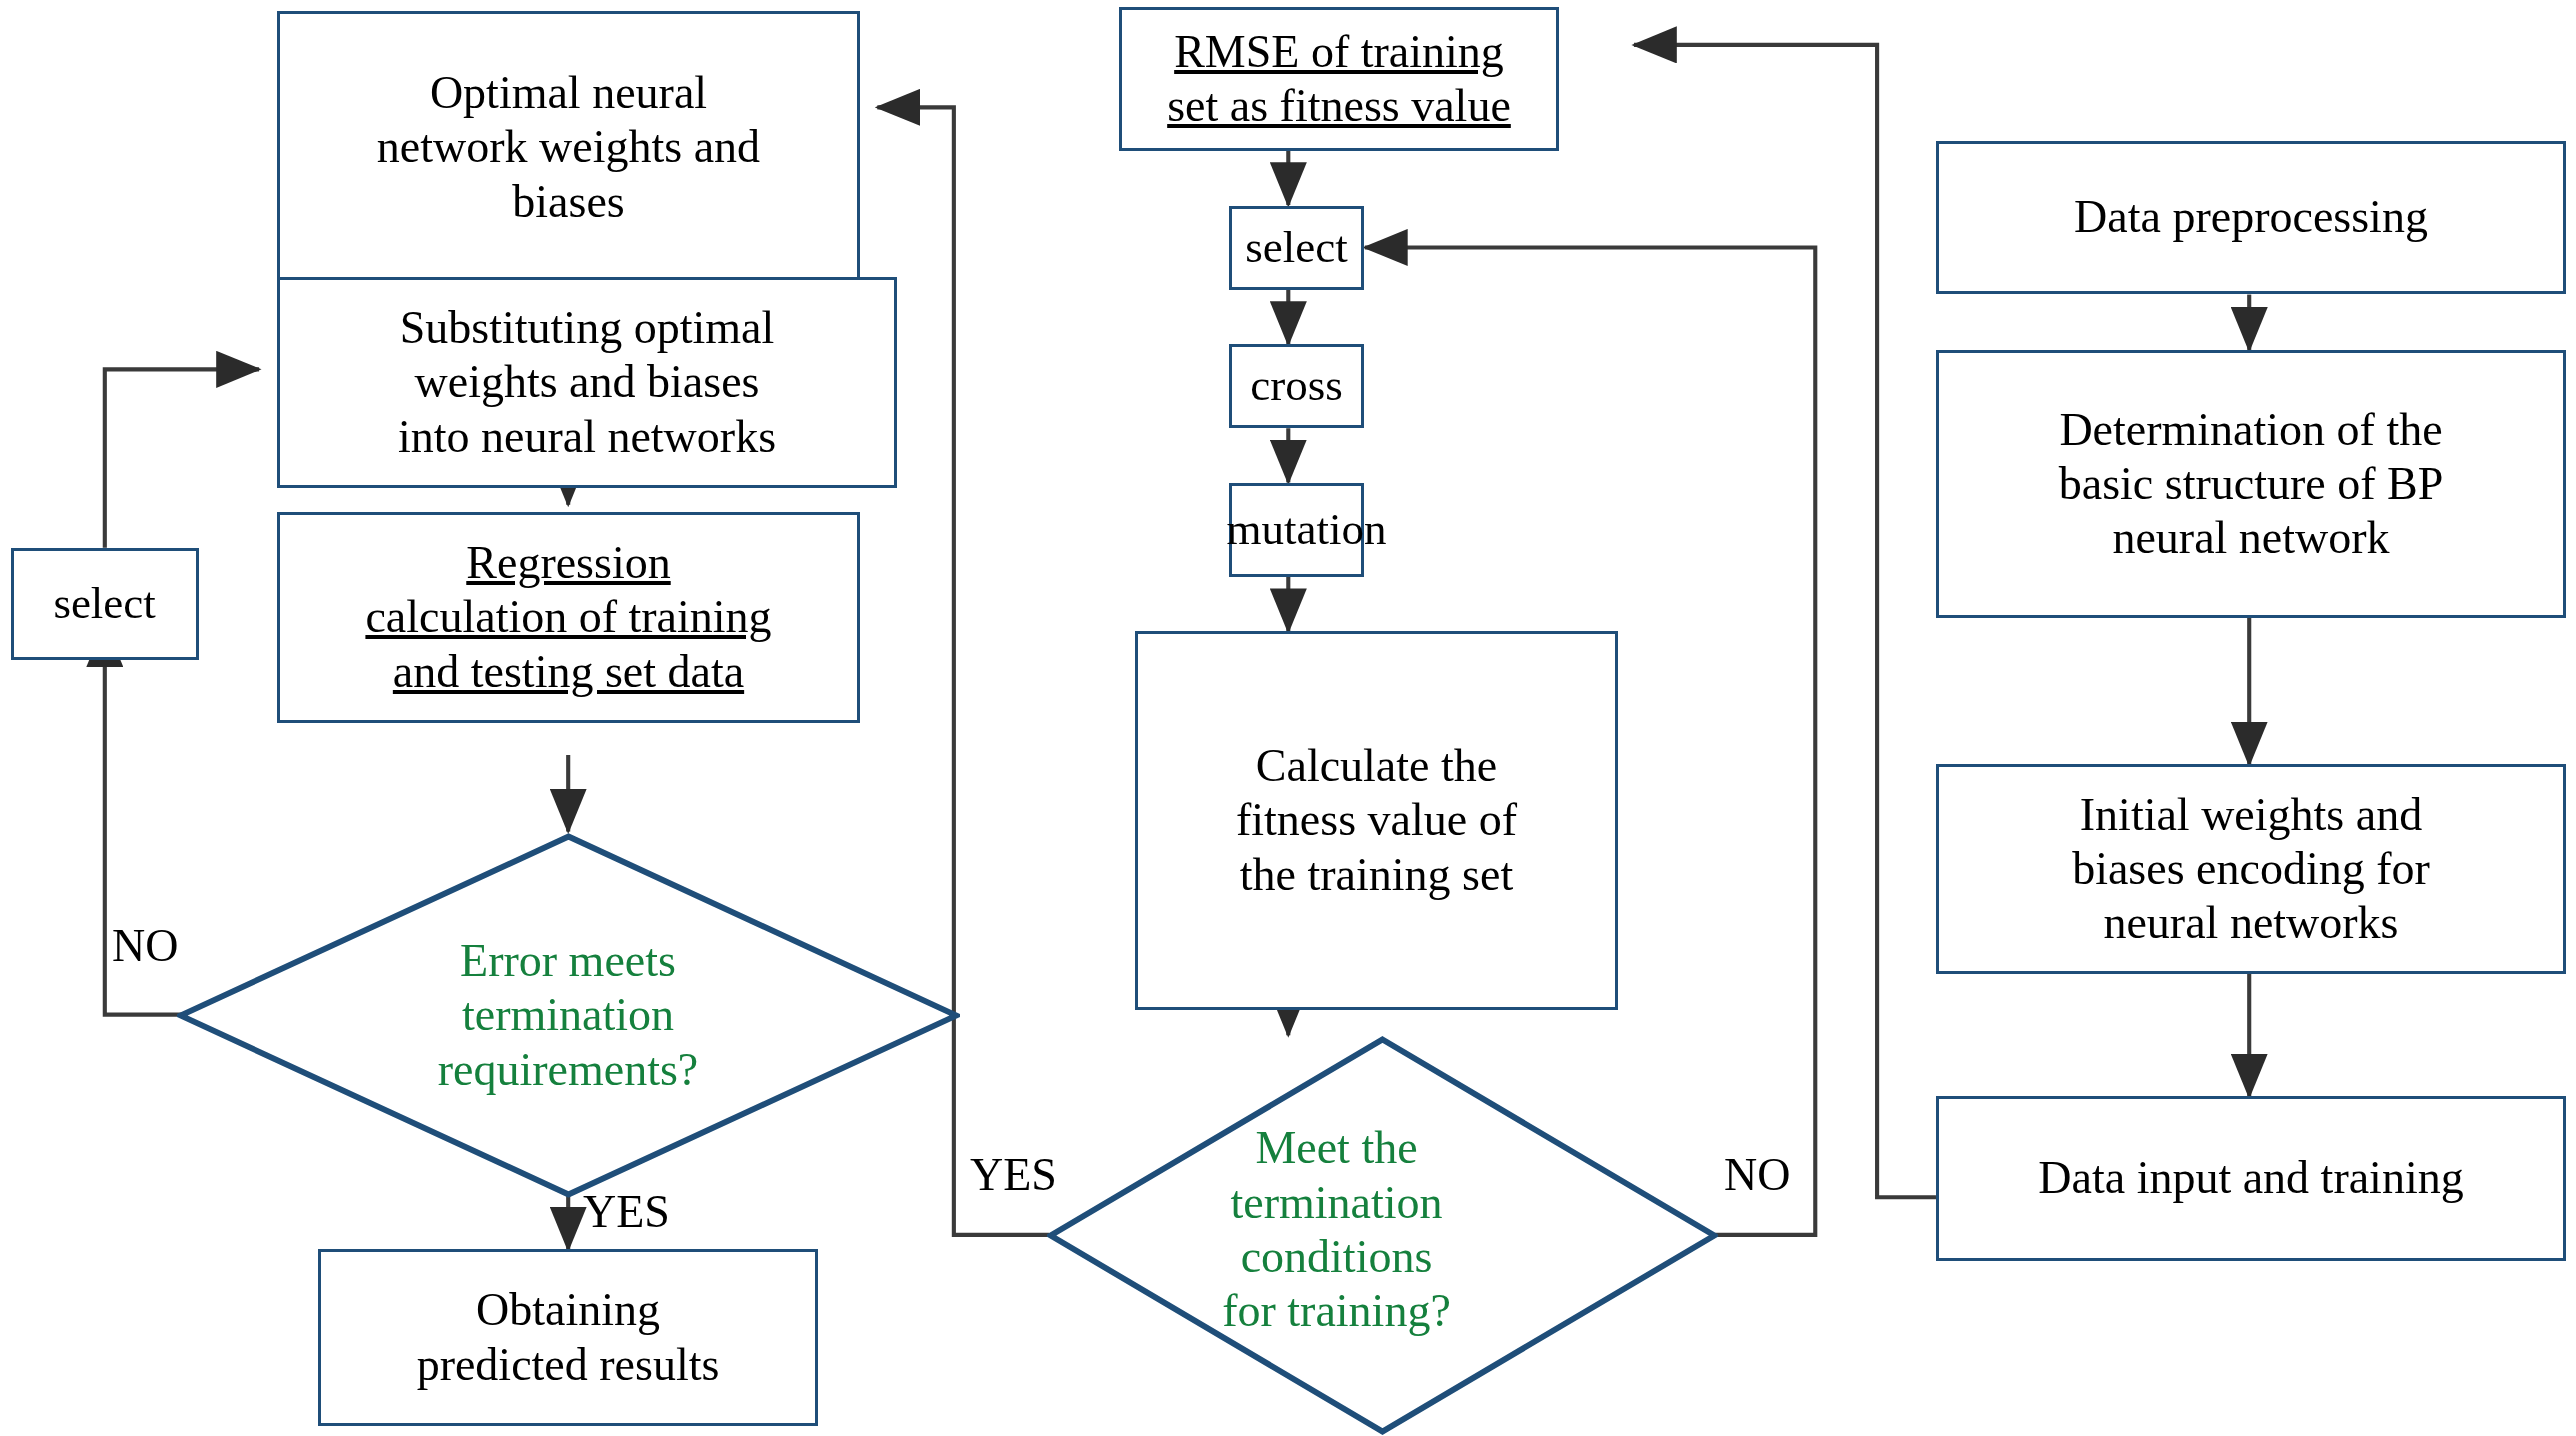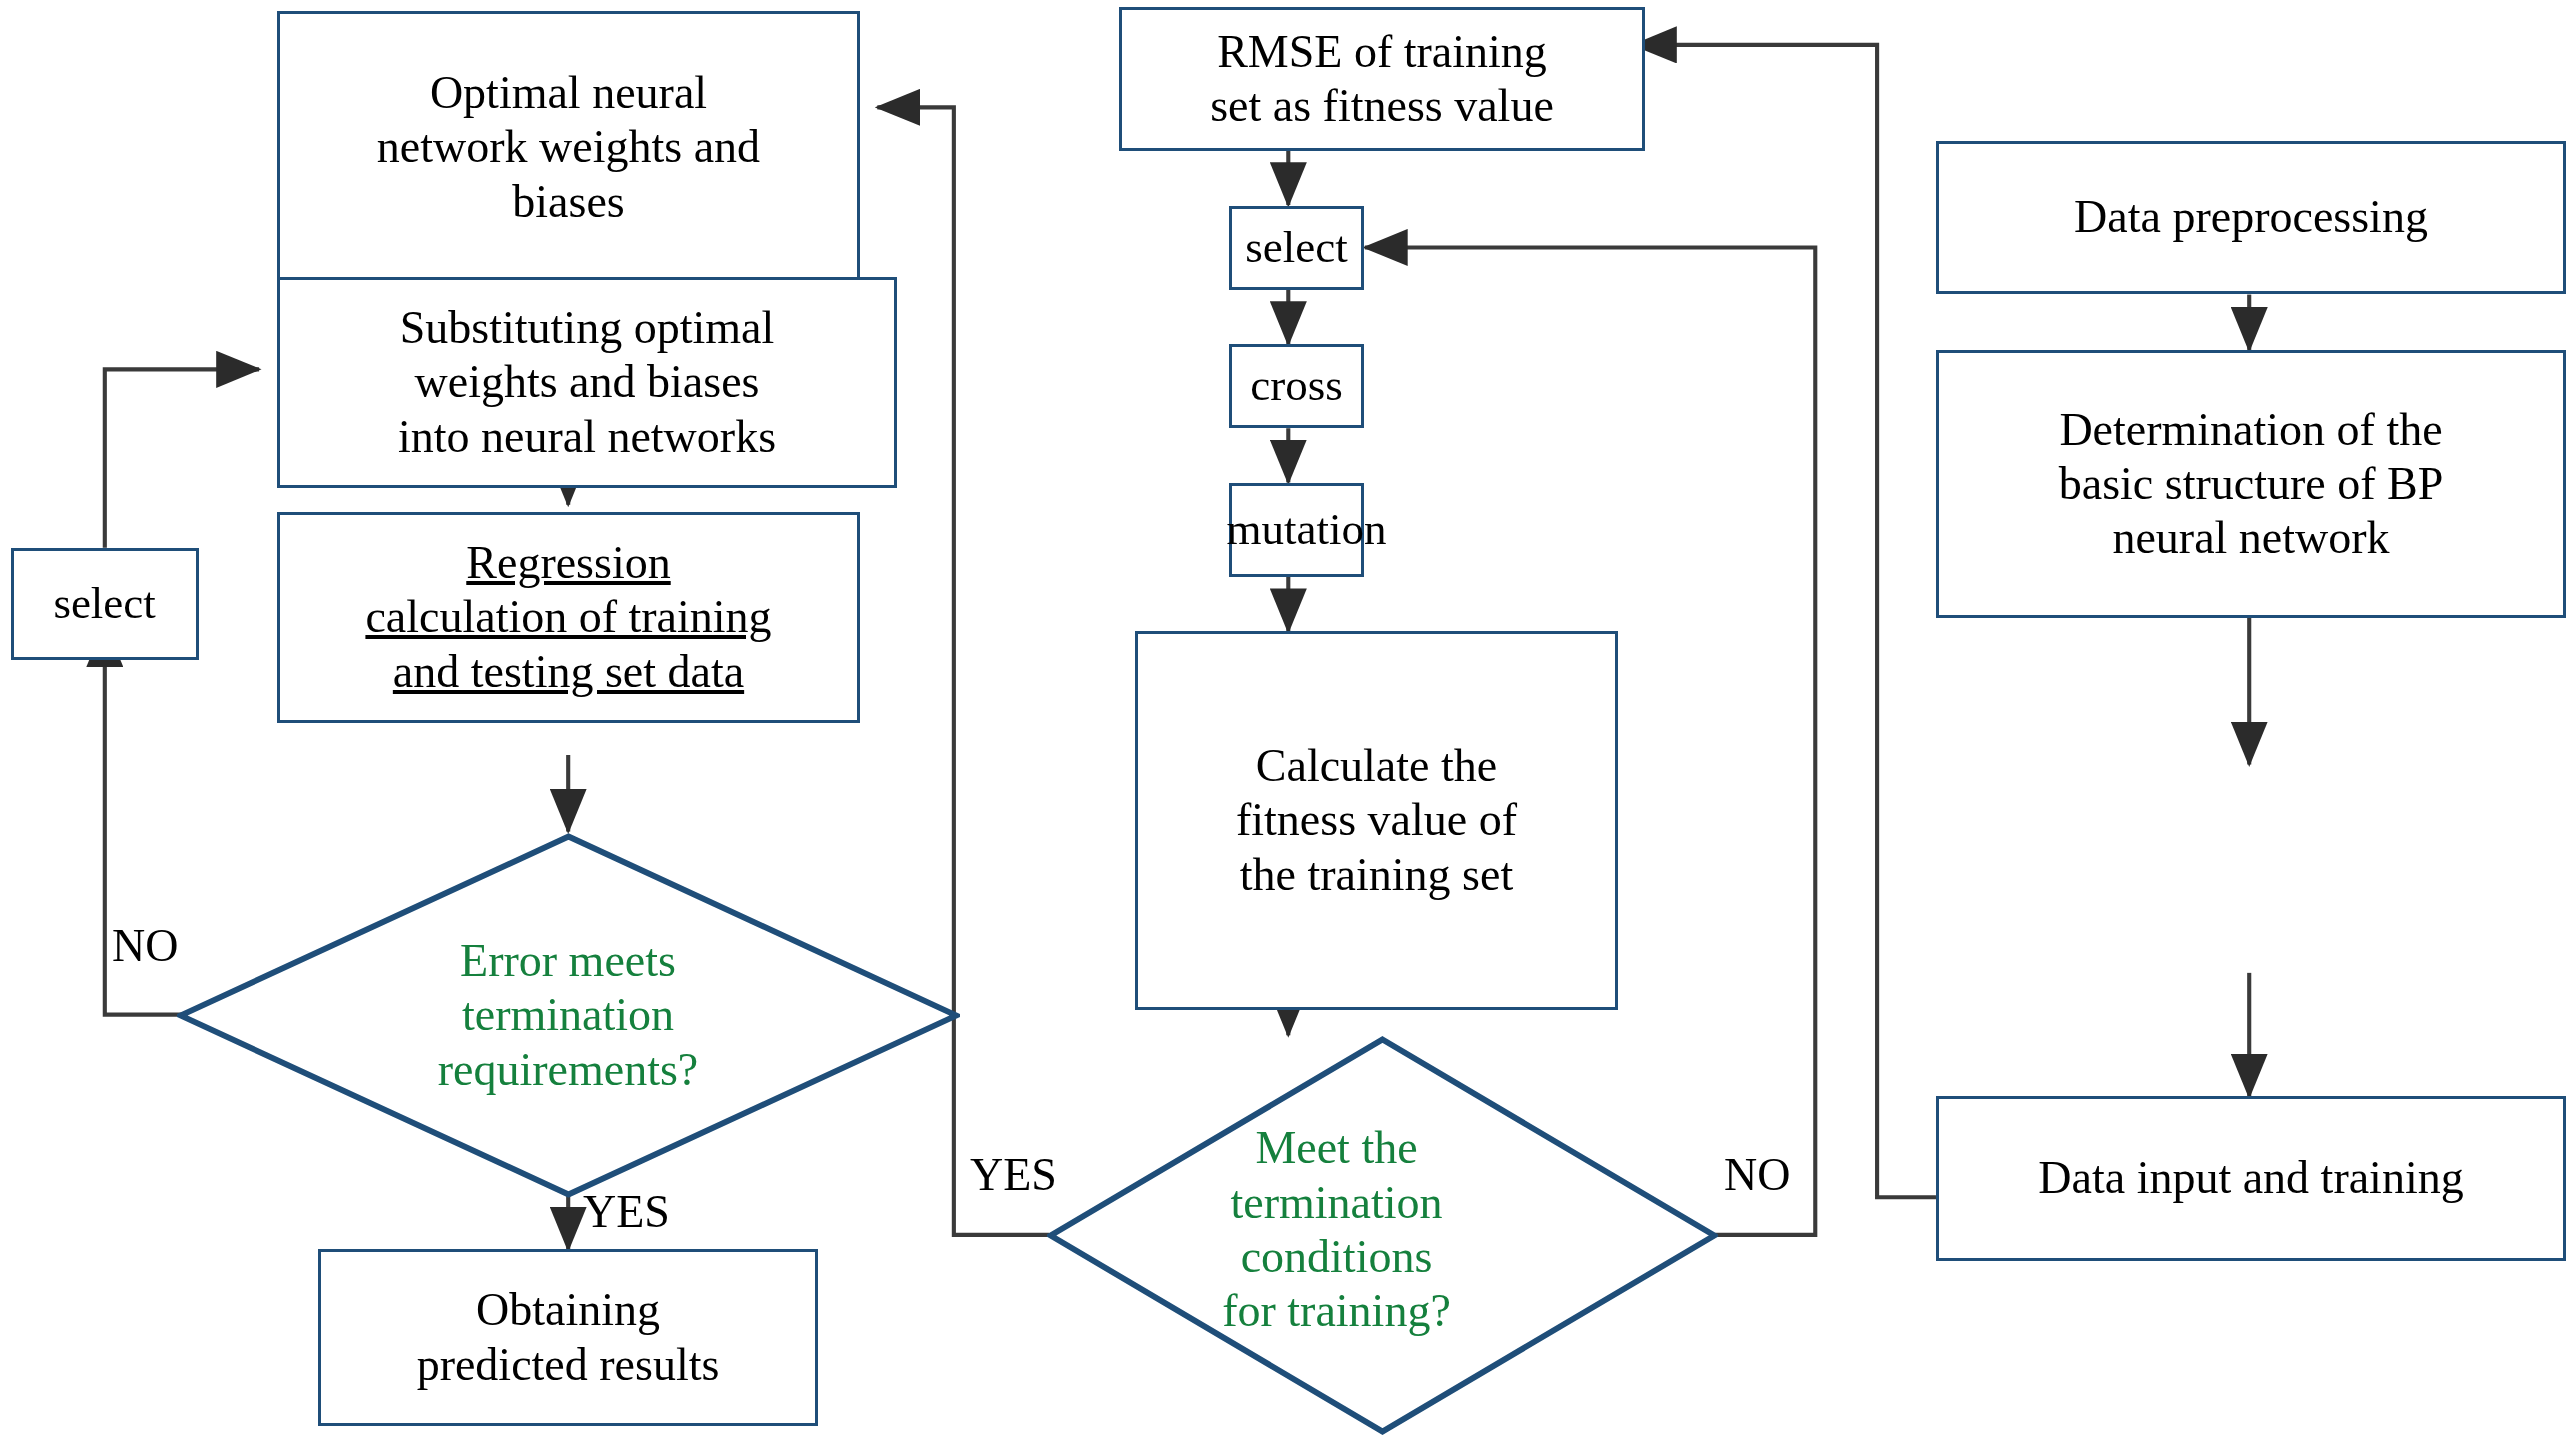--- a/index.html
+++ b/index.html
@@ -108,21 +108,21 @@
     <polygon points="665,6 1324,310 665,614 6,310" fill="#ffffff" stroke="#1F4E79" stroke-width="10"></polygon>
   </svg>
   <div class="dia-label" style="left:312px;top:883px;width:512px;height:265px;">Error meets
 termination
 requirements?</div>
 
   <div class="edge-label" style="left:112px;top:919px;">NO</div>
 
   <div class="edge-label" style="left:583px;top:1185px;">YES</div>
 
-  <div class="node box" style="left:1119px;top:7px;width:526px;height:144px;">RMSE of training
+  <div class="node box" style="left:1119px;top:7px;width:440px;height:144px;text-decoration:underline;">RMSE of training
 set as fitness value</div>
 
   <div class="node box small" style="left:1229px;top:206px;width:135px;height:84px;">select</div>
 
   <div class="node box small" style="left:1229px;top:344px;width:135px;height:84px;">cross</div>
 
   <div class="node box small" style="left:1229px;top:483px;width:135px;height:94px;padding-left:20px;">mutation</div>
 
   <div class="node box" style="left:1135px;top:631px;width:483px;height:379px;">Calculate the
 fitness value of
@@ -139,17 +139,20 @@
   <div class="edge-label" style="left:970px;top:1148px;">YES</div>
 
   <div class="edge-label" style="left:1724px;top:1148px;">NO</div>
 
   <div class="node box" style="left:1936px;top:141px;width:630px;height:153px;">Data preprocessing</div>
 
   <div class="node box" style="left:1936px;top:350px;width:630px;height:268px;">Determination of the
 basic structure of BP
 neural network</div>
 
+  <div class="node box" style="left:1936px;top:764px;width:630px;height:210px;">Initial weights and
+biases encoding for
+neural networks</div>
 
   <div class="node box" style="left:1936px;top:1096px;width:630px;height:165px;">Data input and training</div>
 
 </div>
 
 
 </body></html>

